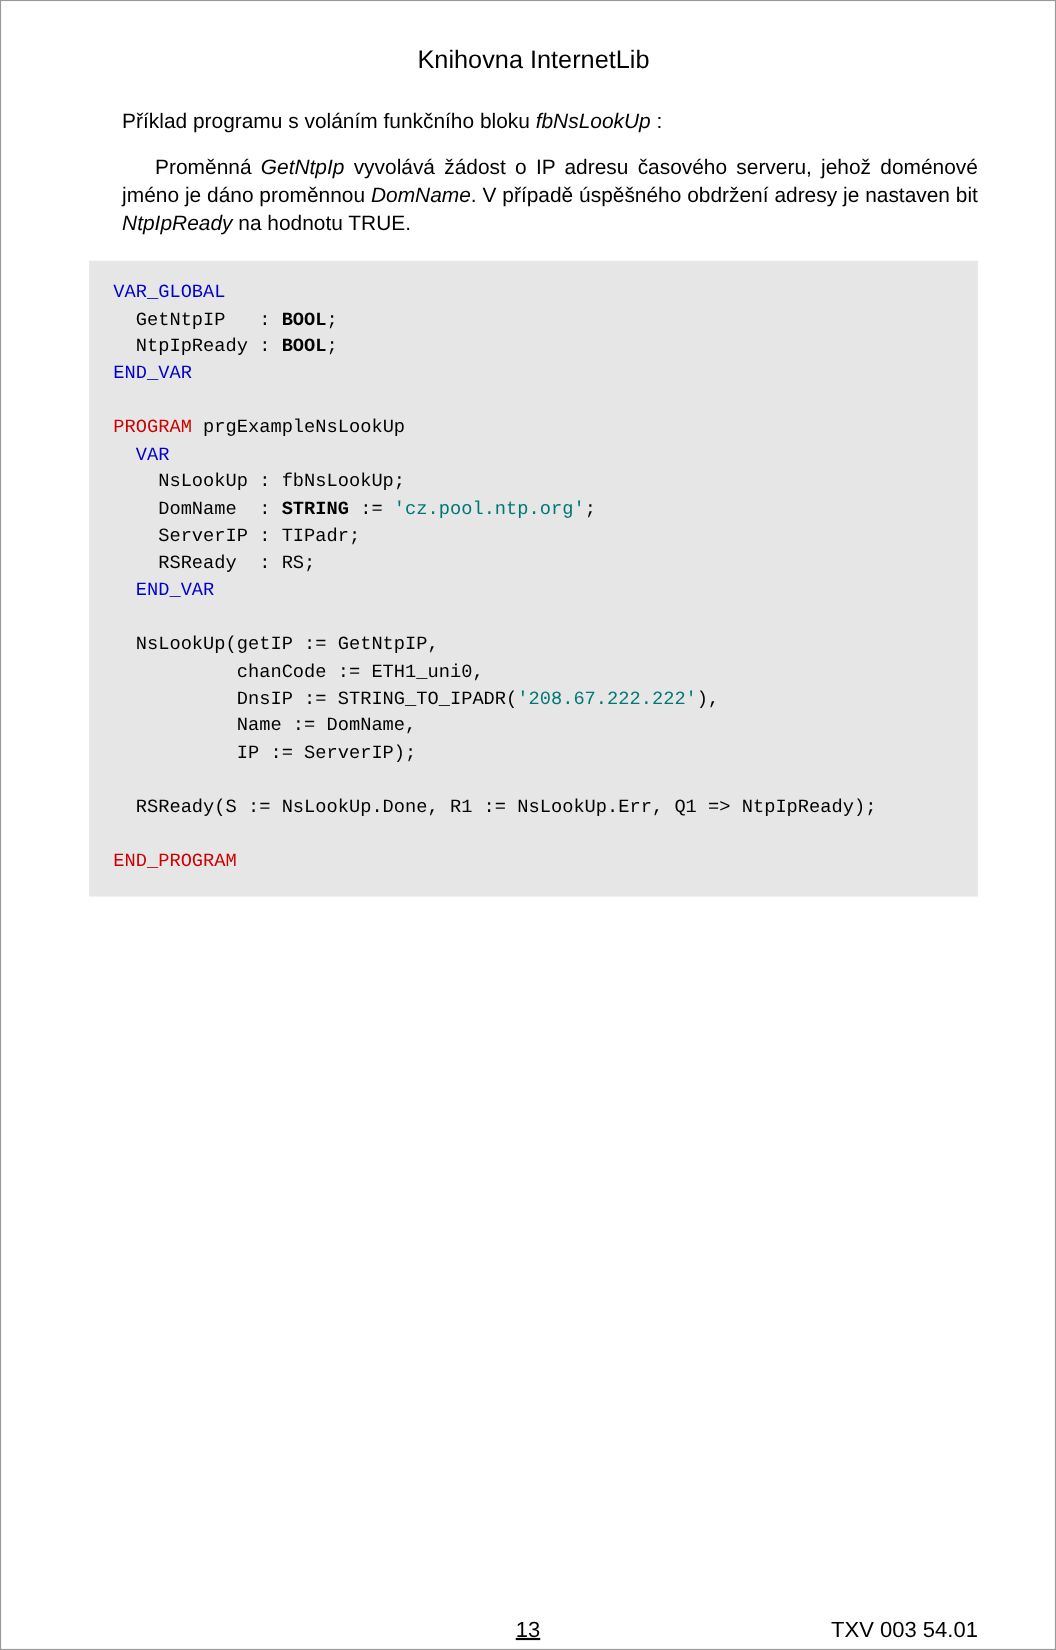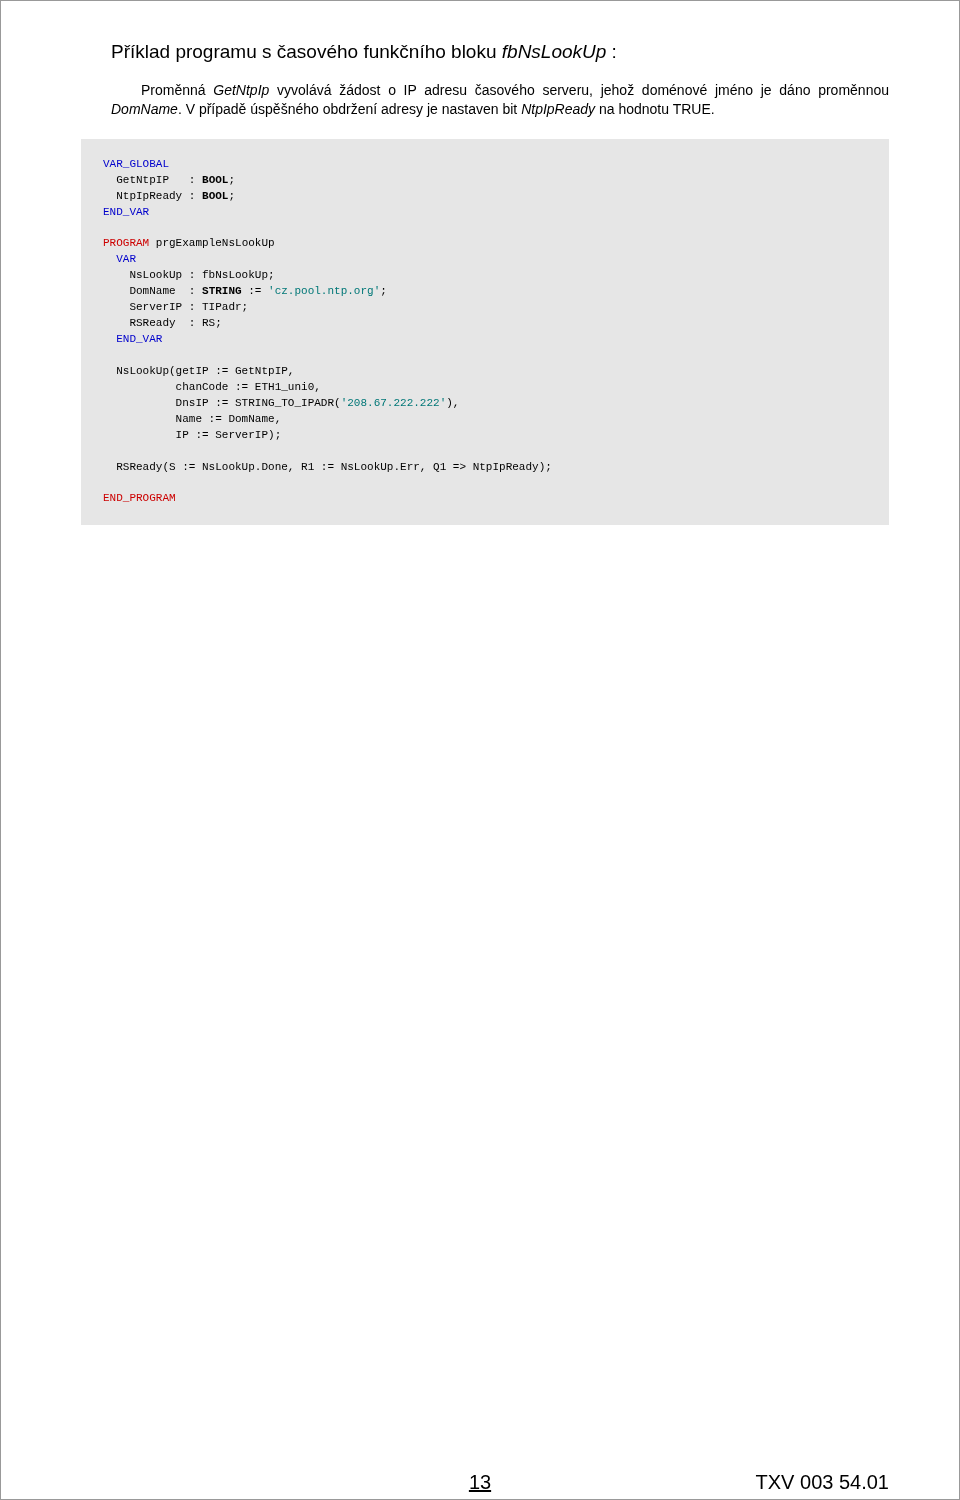--- a/index.html
+++ b/index.html
@@ -25,33 +25,33 @@
     margin-bottom: 32px;
   }
   .intro-line {
     font-size: 19px;
     color: #000;
     margin-left: 30px;
     margin-bottom: 18px;
   }
   .intro-italic { font-style: italic; }
   .para {
-    font-size: 14px;
+    font-size: 19px;
     color: #000;
     line-height: 1.35;
     margin-left: 30px;
     margin-bottom: 20px;
     text-align: justify;
   }
   .para .italic { font-style: italic; }
   .code-block {
     background: #e6e6e6;
     padding: 18px 20px 18px 22px;
     font-family: "Courier New", Courier, monospace;
-    font-size: 11px;
+    font-size: 17px;
     line-height: 1.45;
     white-space: pre;
     color: #000;
     margin-top: 8px;
   }
   .kw-blue  { color: #0000cc; }
   .kw-red   { color: #cc0000; }
   .kw-bold  { font-weight: bold; }
   .str      { color: #007777; }
   .footer {
@@ -72,23 +72,24 @@
     position: absolute;
     right: 70px;
     margin-left: 20px;
   }
 </style>
 </head>
 <body>
 
 <div class="page">
 
+  <div class="header-title">Knihovna InternetLib</div>
 
   <div class="intro-line">
-    <span>Příklad programu s časového funkčního bloku </span><span class="intro-italic">fbNsLookUp</span><span> :</span>
+    <span>Příklad programu s voláním funkčního bloku </span><span class="intro-italic">fbNsLookUp</span><span> :</span>
   </div>
 
   <div class="para">
     <span style="display:inline-block;width:30px"></span><span>Proměnná </span><span class="italic">GetNtpIp</span><span> vyvolává žádost o IP adresu časového serveru, jehož doménové jméno je dáno proměnnou </span><span class="italic">DomName</span><span>. V případě úspěšného obdržení adresy je nastaven bit </span><span class="italic">NtpIpReady</span><span> na hodnotu TRUE.</span>
   </div>
 
   <div class="code-block"><span class="kw-blue">VAR_GLOBAL</span>
 <span>  GetNtpIP   : </span><span class="kw-bold">BOOL</span><span>;</span>
 <span>  NtpIpReady : </span><span class="kw-bold">BOOL</span><span>;</span>
 <span class="kw-blue">END_VAR</span>

